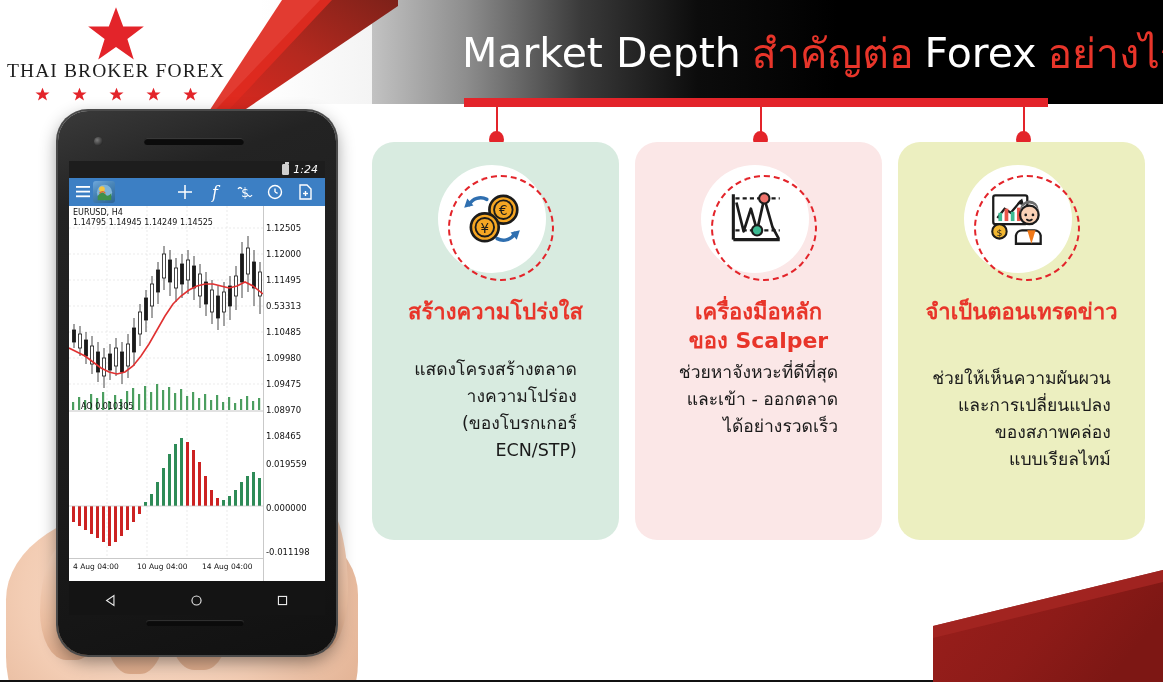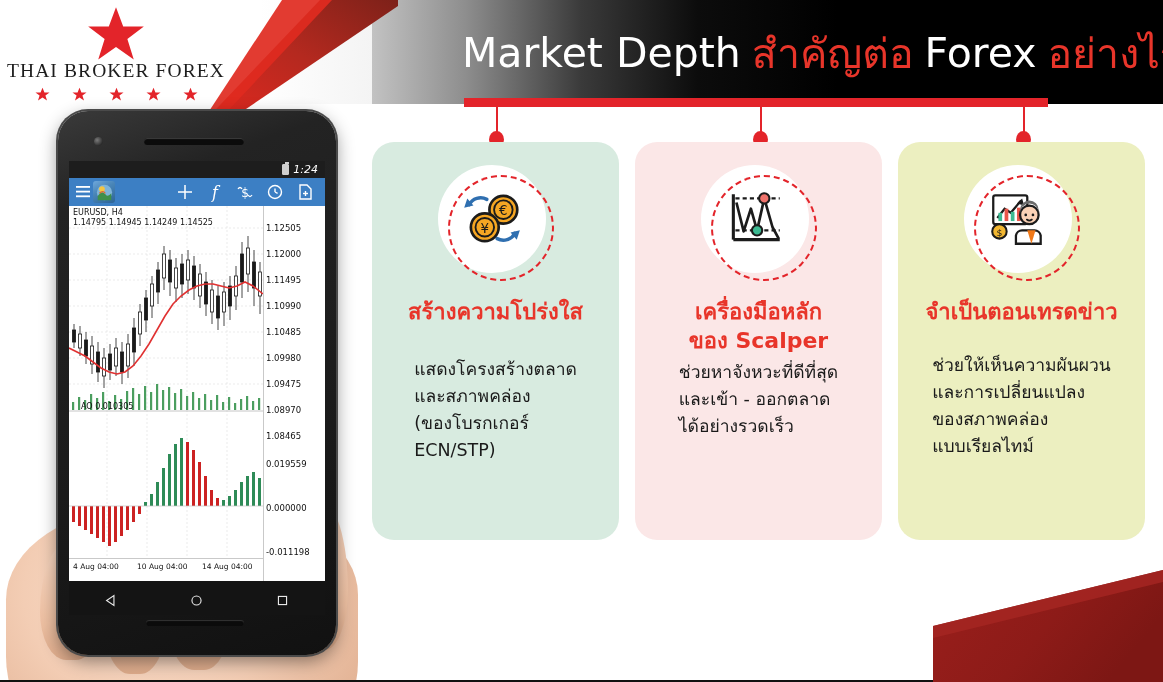--- a/index.html
+++ b/index.html
@@ -84,25 +84,25 @@
     position: absolute; left: 10px; top: 10px; width: 106px; height: 106px;
     border-radius: 50%; border: 2.5px dashed #e3242a;
   }
   .icon-svg { width: 66px; height: 66px; }
 
   .card-title {
     margin-top: 16px; text-align: center; color: #e8352a;
     font-size: 22px; font-weight: bold; line-height: 1.32;
   }
   .card-body {
-    margin-top: 14px; text-align: left; color: #1a1a1a;
+    margin-top: 14px; text-align: right; color: #1a1a1a;
     font-size: 17.5px; line-height: 1.55; padding: 0 10px;
   }
   .card-2 .card-body { margin-top: 4px; }
-  .card-3 .card-body { margin-top: 26px; }
+  .card-3 .card-body { margin-top: 39px; }
   .card-1 .card-body { margin-top: 30px; }
 
   
   .hand-wrap { position: absolute; left: 0; top: 108px; width: 372px; height: 574px; }
   .palm {
     position: absolute; left: 6px; top: 398px; width: 352px; height: 260px;
     background: radial-gradient(ellipse at 42% 34%, #fadfcd 0%, #f3cdb4 45%, #e3b395 80%, #d8a588 100%);
     border-radius: 40% 38% 30% 32% / 36% 34% 40% 42%;
   }
   .finger {
@@ -267,21 +267,21 @@
             <circle cx="25" cy="40" r="13.5" fill="#f5a623" stroke="#1b1b1b" stroke-width="2.6"></circle>
             <circle cx="25" cy="40" r="9" fill="none" stroke="#1b1b1b" stroke-width="1.8"></circle>
             <text x="25" y="45.5" font-size="13" text-anchor="middle" fill="#1b1b1b" font-family="DejaVu Sans, sans-serif">¥</text>
           </svg>
         </div>
         <div class="icon-dashed-ring"></div>
       </div>
       <div class="card-title">สร้างความโปร่งใส</div>
       <div class="card-body">
         <div>แสดงโครงสร้างตลาด</div>
-        <div>และสภาพคล่อง</div>
+        <div>างความโปร่อง</div>
         <div>(ของโบรกเกอร์</div>
         <div>ECN/STP)</div>
       </div>
     </div>
 
     <div class="card card-2">
       <div class="icon-badge">
         <div class="icon-circle-white">
           <svg class="icon-svg" viewBox="0 0 64 64">
             <line x1="11" y1="8" x2="11" y2="52" stroke="#1b1b1b" stroke-width="3"></line>
@@ -569,21 +569,21 @@
           <div class="chart-label">
             <div>EURUSD, H4</div>
             <div>1.14795 1.14945 1.14249 1.14525</div>
           </div>
           <div class="ao-label">AO 0.010305</div>
 
           <div class="price-axis">
             <div class="price-tick" style="top:17px;">1.12505</div>
             <div class="price-tick" style="top:43px;">1.12000</div>
             <div class="price-tick" style="top:69px;">1.11495</div>
-            <div class="price-tick" style="top:95px;">1.10990</div>
+            <div class="price-tick" style="top:95px;">0.53313</div>
             <div class="price-tick" style="top:121px;">1.10485</div>
             <div class="price-tick" style="top:147px;">1.09980</div>
             <div class="price-tick" style="top:173px;">1.09475</div>
             <div class="price-tick" style="top:199px;">1.08970</div>
             <div class="price-tick" style="top:225px;">1.08465</div>
             <div class="price-tick" style="top:253px;">0.019559</div>
             <div class="price-tick" style="top:297px;">0.000000</div>
             <div class="price-tick" style="top:341px;">-0.011198</div>
           </div>
 

